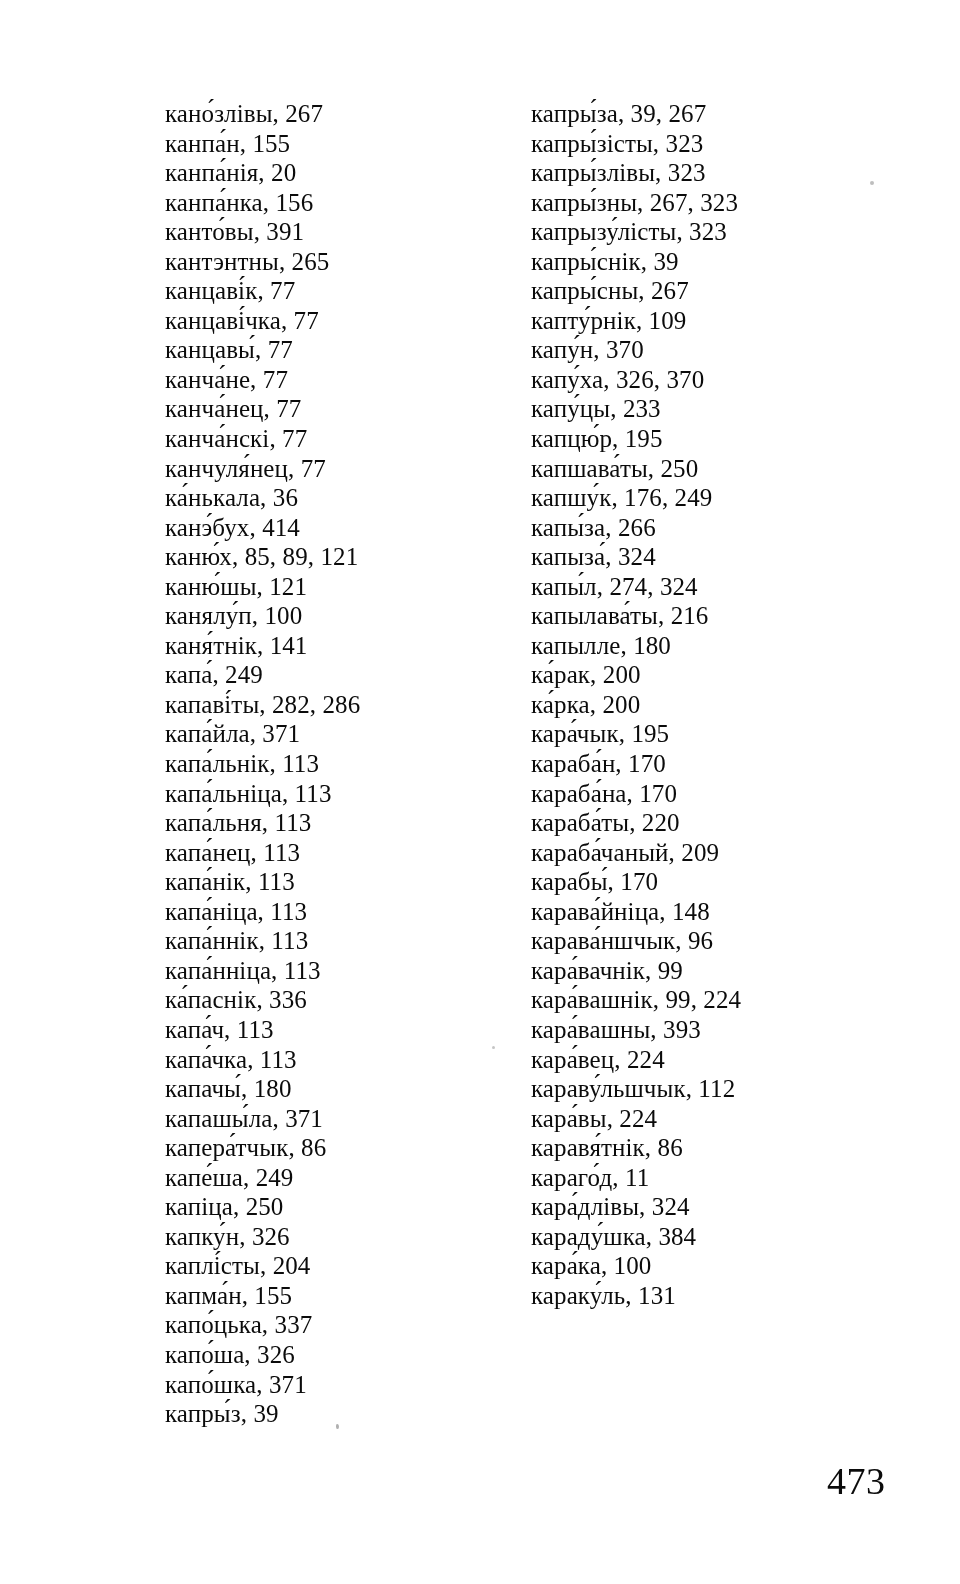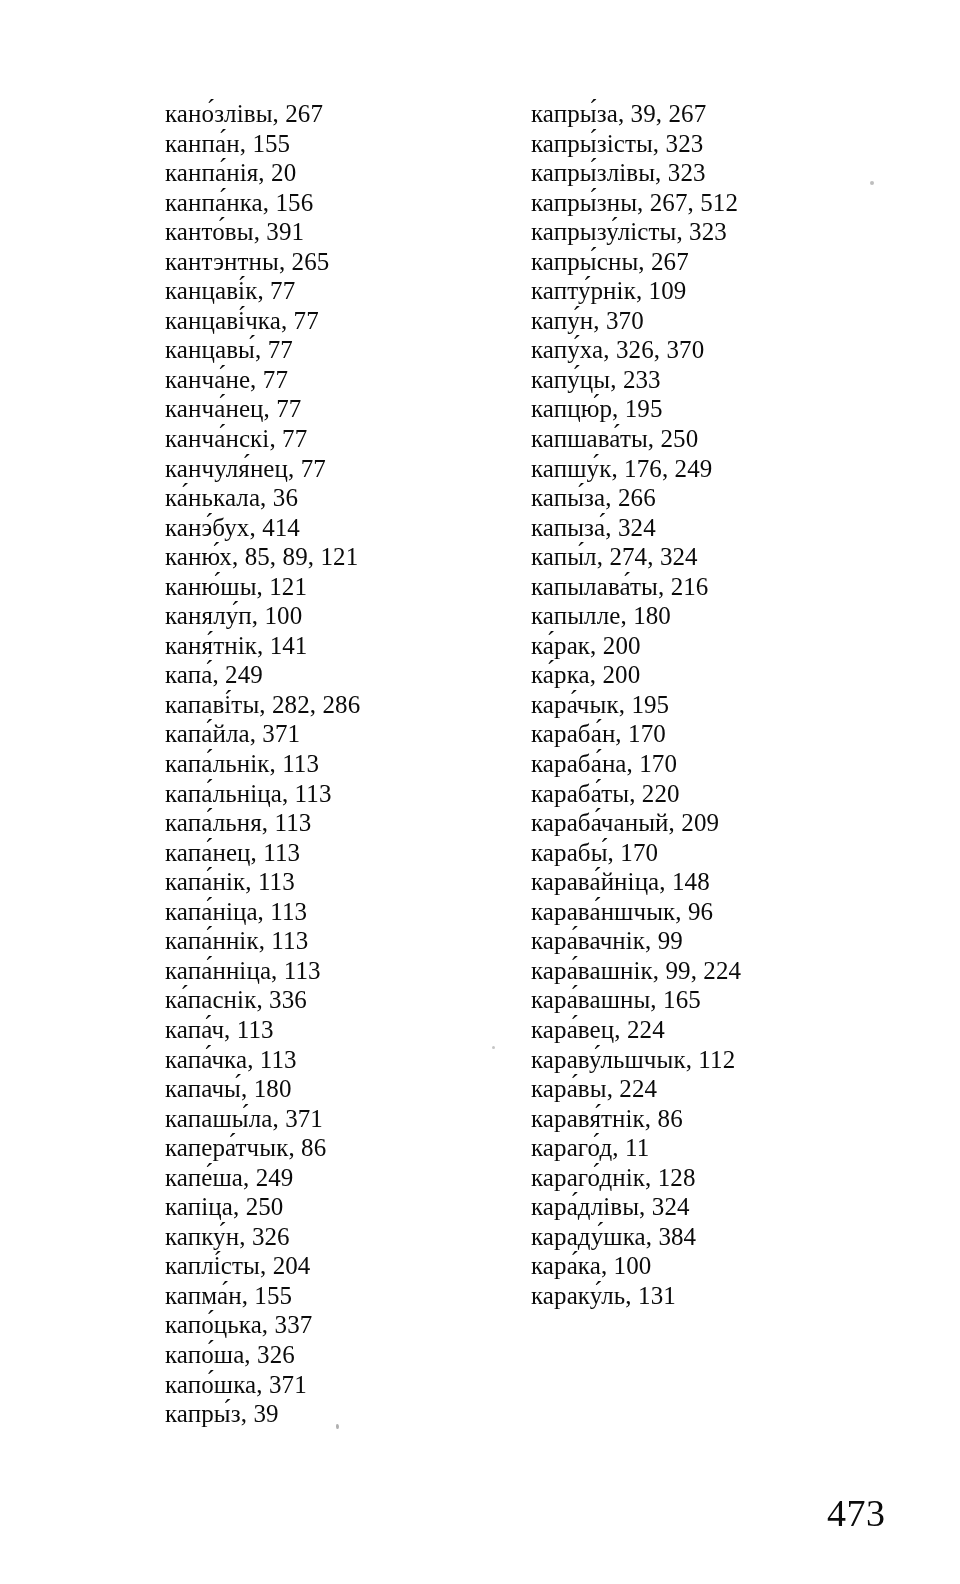--- a/index.html
+++ b/index.html
@@ -25,21 +25,21 @@
   .col-right { left: 531px; }
   .entry {
     font-size: 25px;
     line-height: 29.55px;
     white-space: nowrap;
     letter-spacing: 0.1px;
   }
   .page-number {
     position: absolute;
     left: 827px;
-    top: 1494px;
+    top: 1462px;
     font-size: 38px;
     line-height: 38px;
     letter-spacing: 0.5px;
   }
   .speck {
     position: absolute;
     background: #6f6f6f;
     border-radius: 50%;
   }
   .speck-1 { left: 870px; top: 181px;  width: 4px; height: 4px; opacity: 0.45; }
@@ -96,22 +96,23 @@
     <div class="entry">капо́цька, 337</div>
     <div class="entry">капо́ша, 326</div>
     <div class="entry">капо́шка, 371</div>
     <div class="entry">капры́з, 39</div>
   </div>
 
   <div class="col col-right">
     <div class="entry">капры́за, 39, 267</div>
     <div class="entry">капры́зісты, 323</div>
     <div class="entry">капры́злівы, 323</div>
-    <div class="entry">капры́зны, 267, 512</div>
+    <div class="entry">капры́зны, 267, 323</div>
     <div class="entry">капрызу́лісты, 323</div>
+    <div class="entry">капры́снік, 39</div>
     <div class="entry">капры́сны, 267</div>
     <div class="entry">капту́рнік, 109</div>
     <div class="entry">капу́н, 370</div>
     <div class="entry">капу́ха, 326, 370</div>
     <div class="entry">капу́цы, 233</div>
     <div class="entry">капцю́р, 195</div>
     <div class="entry">капшава́ты, 250</div>
     <div class="entry">капшу́к, 176, 249</div>
     <div class="entry">капы́за, 266</div>
     <div class="entry">капыза́, 324</div>
@@ -123,27 +124,26 @@
     <div class="entry">кара́чык, 195</div>
     <div class="entry">караба́н, 170</div>
     <div class="entry">караба́на, 170</div>
     <div class="entry">караба́ты, 220</div>
     <div class="entry">караба́чаный, 209</div>
     <div class="entry">карабы́, 170</div>
     <div class="entry">карава́йніца, 148</div>
     <div class="entry">карава́ншчык, 96</div>
     <div class="entry">кара́вачнік, 99</div>
     <div class="entry">кара́вашнік, 99, 224</div>
-    <div class="entry">кара́вашны, 165</div>
+    <div class="entry">кара́вашны, 393</div>
     <div class="entry">кара́вец, 224</div>
     <div class="entry">караву́льшчык, 112</div>
     <div class="entry">кара́вы, 224</div>
     <div class="entry">каравя́тнік, 86</div>
     <div class="entry">караго́д, 11</div>
-    <div class="entry">караго́днік, 128</div>
     <div class="entry">кара́длівы, 324</div>
     <div class="entry">караду́шка, 384</div>
     <div class="entry">кара́ка, 100</div>
     <div class="entry">караку́ль, 131</div>
   </div>
 
   <div class="page-number">473</div>
 
   <div class="speck speck-1"></div>
   <div class="speck speck-2"></div>

